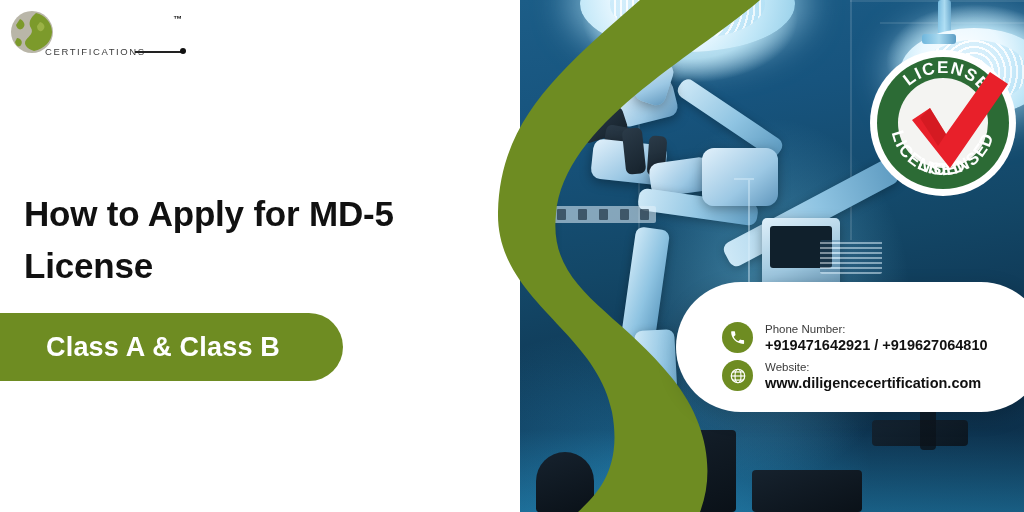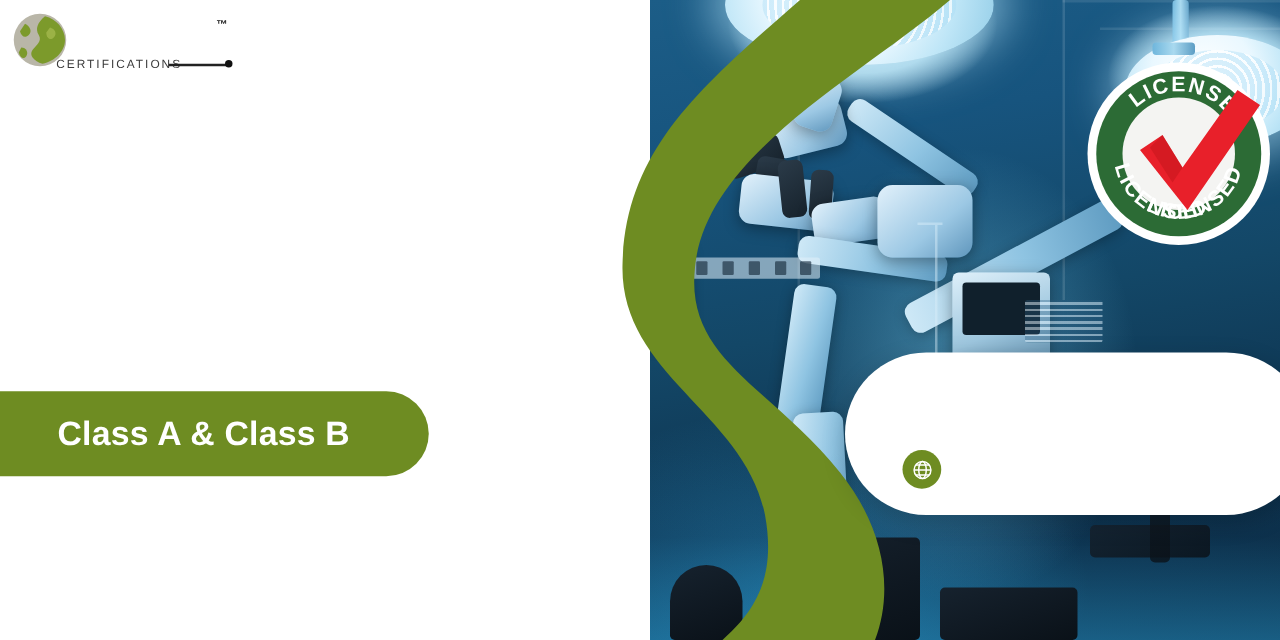--- a/index.html
+++ b/index.html
@@ -167,20 +167,21 @@
       <path d="M10 9 C14 11 16 15 13 18 C10 21 7 19 6 15 Z" fill="#7C9A2B"></path>
       <path d="M7 28 C11 28 13 32 11 35 C9 38 6 36 5 32 Z" fill="#7C9A2B"></path>
       <path d="M30 12 C34 13 36 17 33 20 C30 23 27 20 27 16 Z" fill="#9BB246"></path>
     </svg>
     <div class="logo-tm">™</div>
     <div class="logo-sub">CERTIFICATIONS</div>
     <div class="logo-rule"></div>
     <div class="logo-dot"></div>
   </div>
 
+  <div class="headline">How to Apply for MD-5 License</div>
 
   <div class="class-pill">
     <span>Class A &amp; Class B</span>
   </div>
 
   <svg class="seal" viewBox="0 0 150 150">
     <defs>
       <path id="ringTop" d="M75,75 m-50,0 a50,50 0 1,1 100,0" fill="none"></path>
       <path id="ringBot" d="M75,75 m-52,0 a52,52 0 1,0 104,0" fill="none"></path>
     </defs>
@@ -194,28 +195,43 @@
       <textPath href="#ringBot" startOffset="6%">LICENSED</textPath>
     </text>
     <text font-family="'Liberation Sans',sans-serif" font-size="17" font-weight="700" fill="#ffffff" letter-spacing="1.4">
       <textPath href="#ringBot" startOffset="33%">LICENSED</textPath>
     </text>
     <path d="M44,72 L62,60 L78,86 L122,24 L140,36 L82,120 Z" fill="#E8202A"></path>
     <path d="M62,60 L78,86 L70,98 L52,70 Z" fill="#C4161C" opacity=".55"></path>
   </svg>
 
   <div class="contact-card">
+    <div class="row" style="left:46px;top:40px;">
+      <span class="row-ico">
+        <svg width="17" height="17" viewBox="0 0 24 24" fill="#ffffff">
+          <path d="M6.6 10.8c1.4 2.8 3.8 5.1 6.6 6.6l2.2-2.2c.3-.3.7-.4 1.1-.2 1.2.4 2.5.6 3.8.6.6 0 1 .4 1 1V20c0 .6-.4 1-1 1C10.6 21 3 13.4 3 4c0-.6.4-1 1-1h3.5c.6 0 1 .4 1 1 0 1.3.2 2.6.6 3.8.1.4 0 .8-.2 1.1l-2.3 1.9z"></path>
+        </svg>
+      </span>
+      <span class="row-txt">
+        <span class="row-lab" style="display:block">Phone Number:</span>
+        <span class="row-val" style="display:block">+919471642921 / +919627064810</span>
+      </span>
+    </div>
 
     <div class="row" style="left:46px;top:78px;">
       <span class="row-ico">
         <svg width="18" height="18" viewBox="0 0 24 24" fill="none" stroke="#ffffff" stroke-width="1.6">
           <circle cx="12" cy="12" r="9"></circle>
           <ellipse cx="12" cy="12" rx="4" ry="9"></ellipse>
           <line x1="3" y1="12" x2="21" y2="12"></line>
           <line x1="4.8" y1="6.6" x2="19.2" y2="6.6"></line>
           <line x1="4.8" y1="17.4" x2="19.2" y2="17.4"></line>
         </svg>
       </span>
+      <span class="row-txt">
+        <span class="row-lab" style="display:block">Website:</span>
+        <span class="row-val" style="display:block">www.diligencecertification.com</span>
+      </span>
     </div>
   </div>
 
 
 </div>
 
 </body></html>

